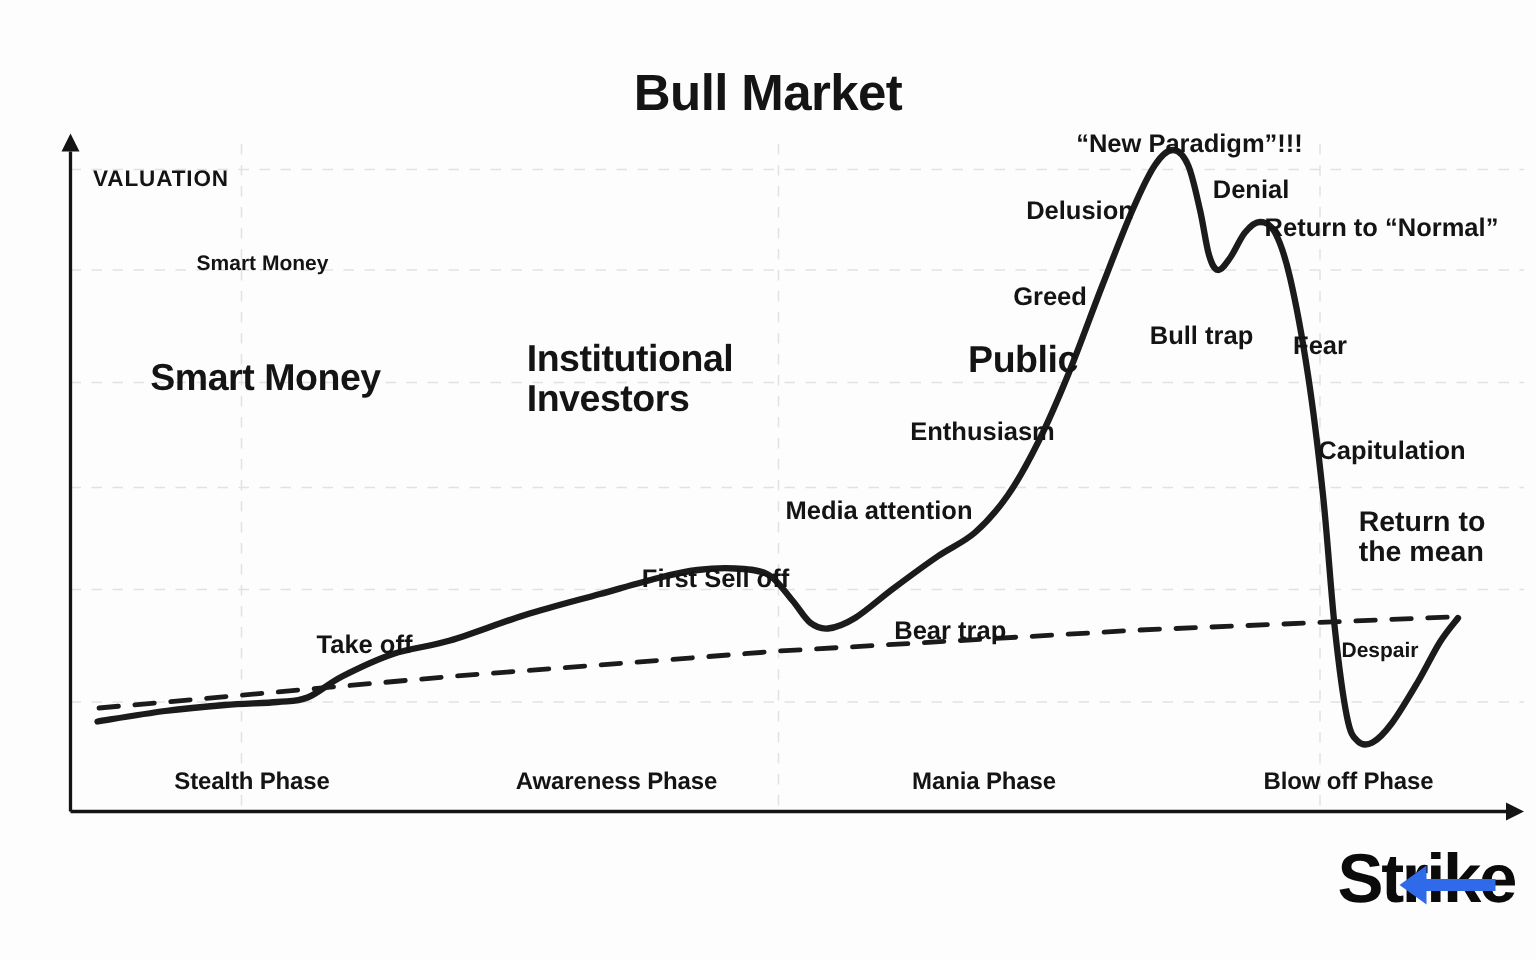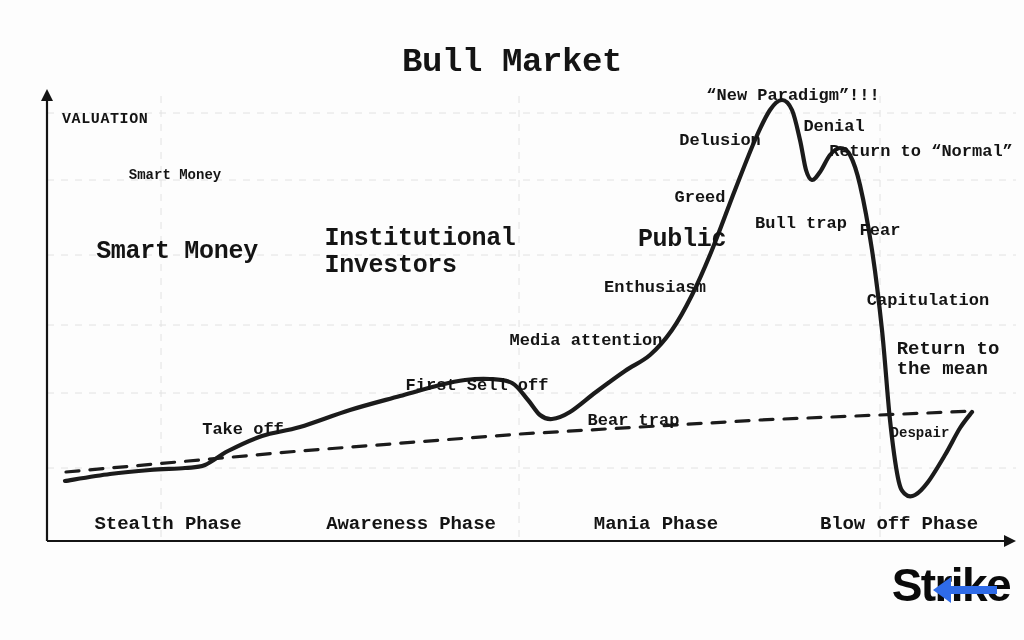--- a/index.html
+++ b/index.html
@@ -9,34 +9,34 @@
     font-family:"Liberation Sans", sans-serif;
     color:#141414;
     overflow:hidden;
     position:relative;
   }
   #stage{position:absolute;left:0;top:0;width:1024px;height:640px;}
   .chart-svg{position:absolute;left:0;top:0;width:1024px;height:640px;}
   .lbl{
     position:absolute;
     white-space:pre;
-    font-family:Liberation Mono, monospace;
+    font-family:Liberation Sans, sans-serif;
     color:#141414;
     line-height:1.06;
   }
   .title{
     font-size:34px;font-weight:bold;letter-spacing:-0.4px;
     text-align:center;width:100%;left:0;top:44px;
   }
   .axis-title{font-size:15px;font-weight:bold;letter-spacing:0.6px;}
   .annot{font-size:17px;font-weight:bold;}
   .annot-sm{font-size:14px;font-weight:bold;}
   .annot-lg{font-size:19px;font-weight:bold;}
   .actor{font-size:25px;font-weight:bold;letter-spacing:-0.3px;}
-  .phase{font-size:19px;font-weight:bold;letter-spacing:-0.1px;}
+  .phase{font-size:16px;font-weight:bold;letter-spacing:-0.1px;}
   .center{transform:translateX(-50%);text-align:left;}
   .logo{
     position:absolute;right:14px;top:558px;
     height:48px;width:190px;
   }
   .logo-text{
     position:absolute;right:0;top:0;
     font-size:46px;font-weight:bold;letter-spacing:-1.6px;
     font-family:"Liberation Sans", sans-serif;
     color:#0b0b0b;

